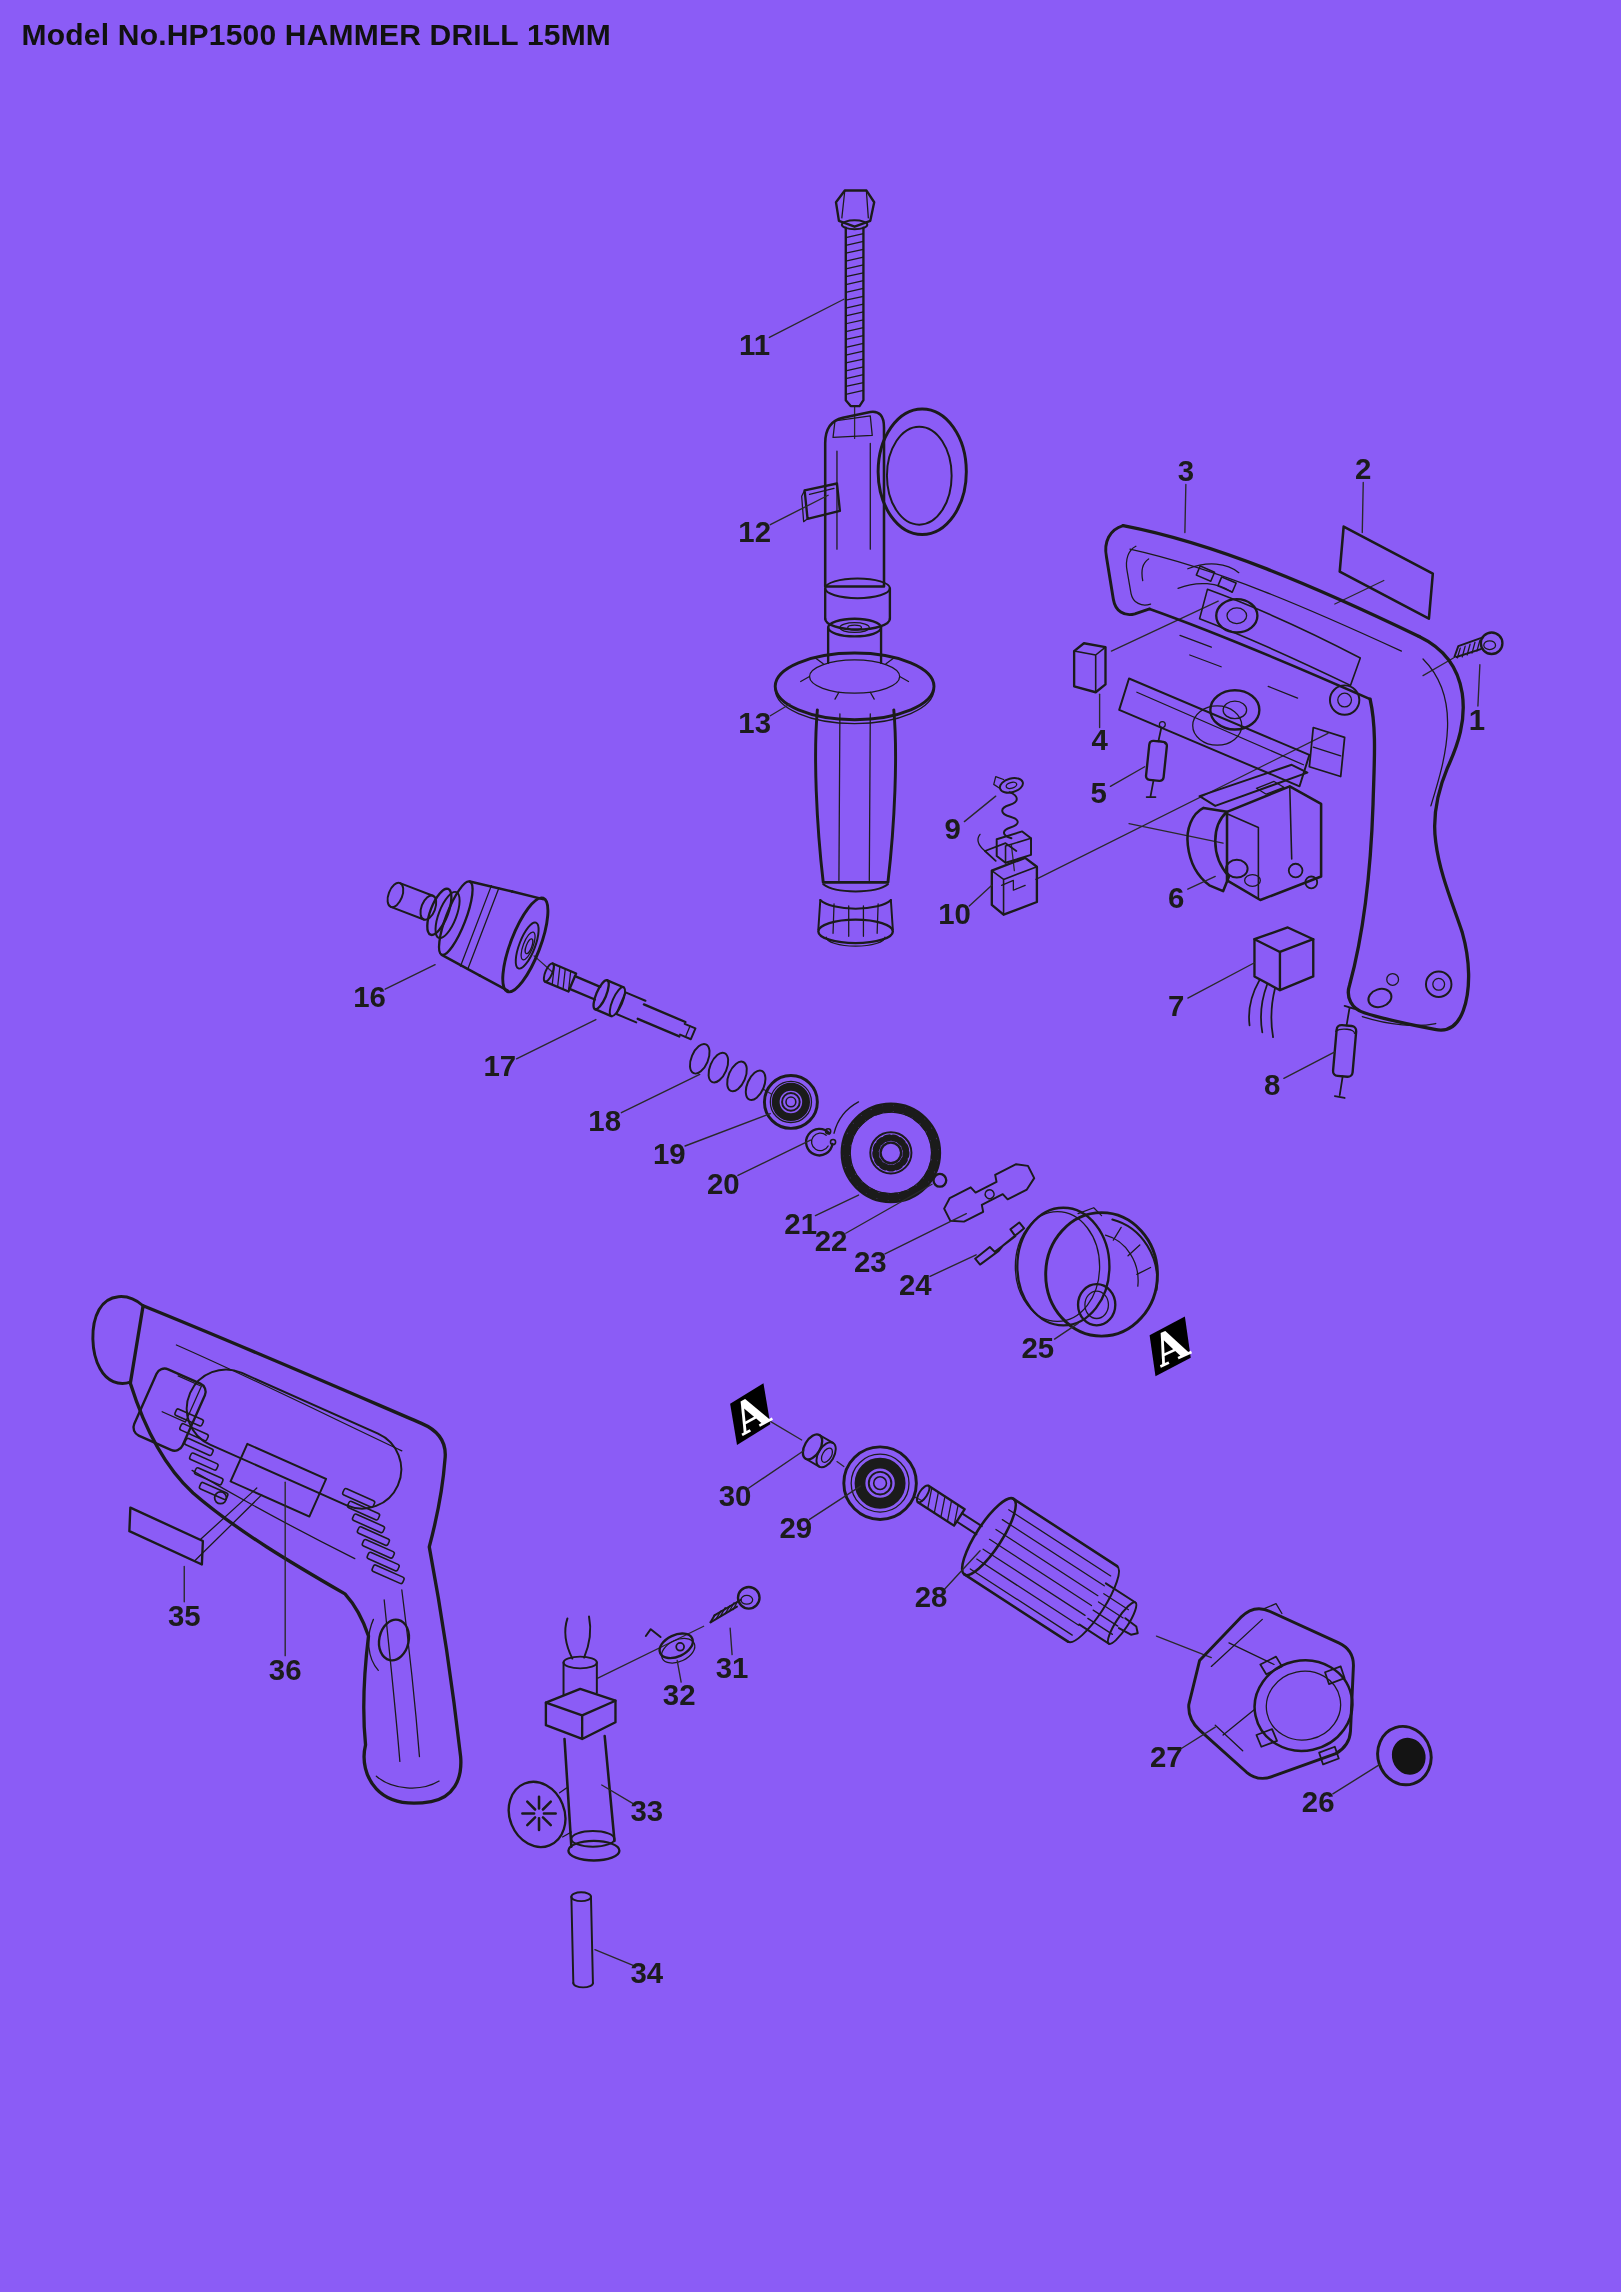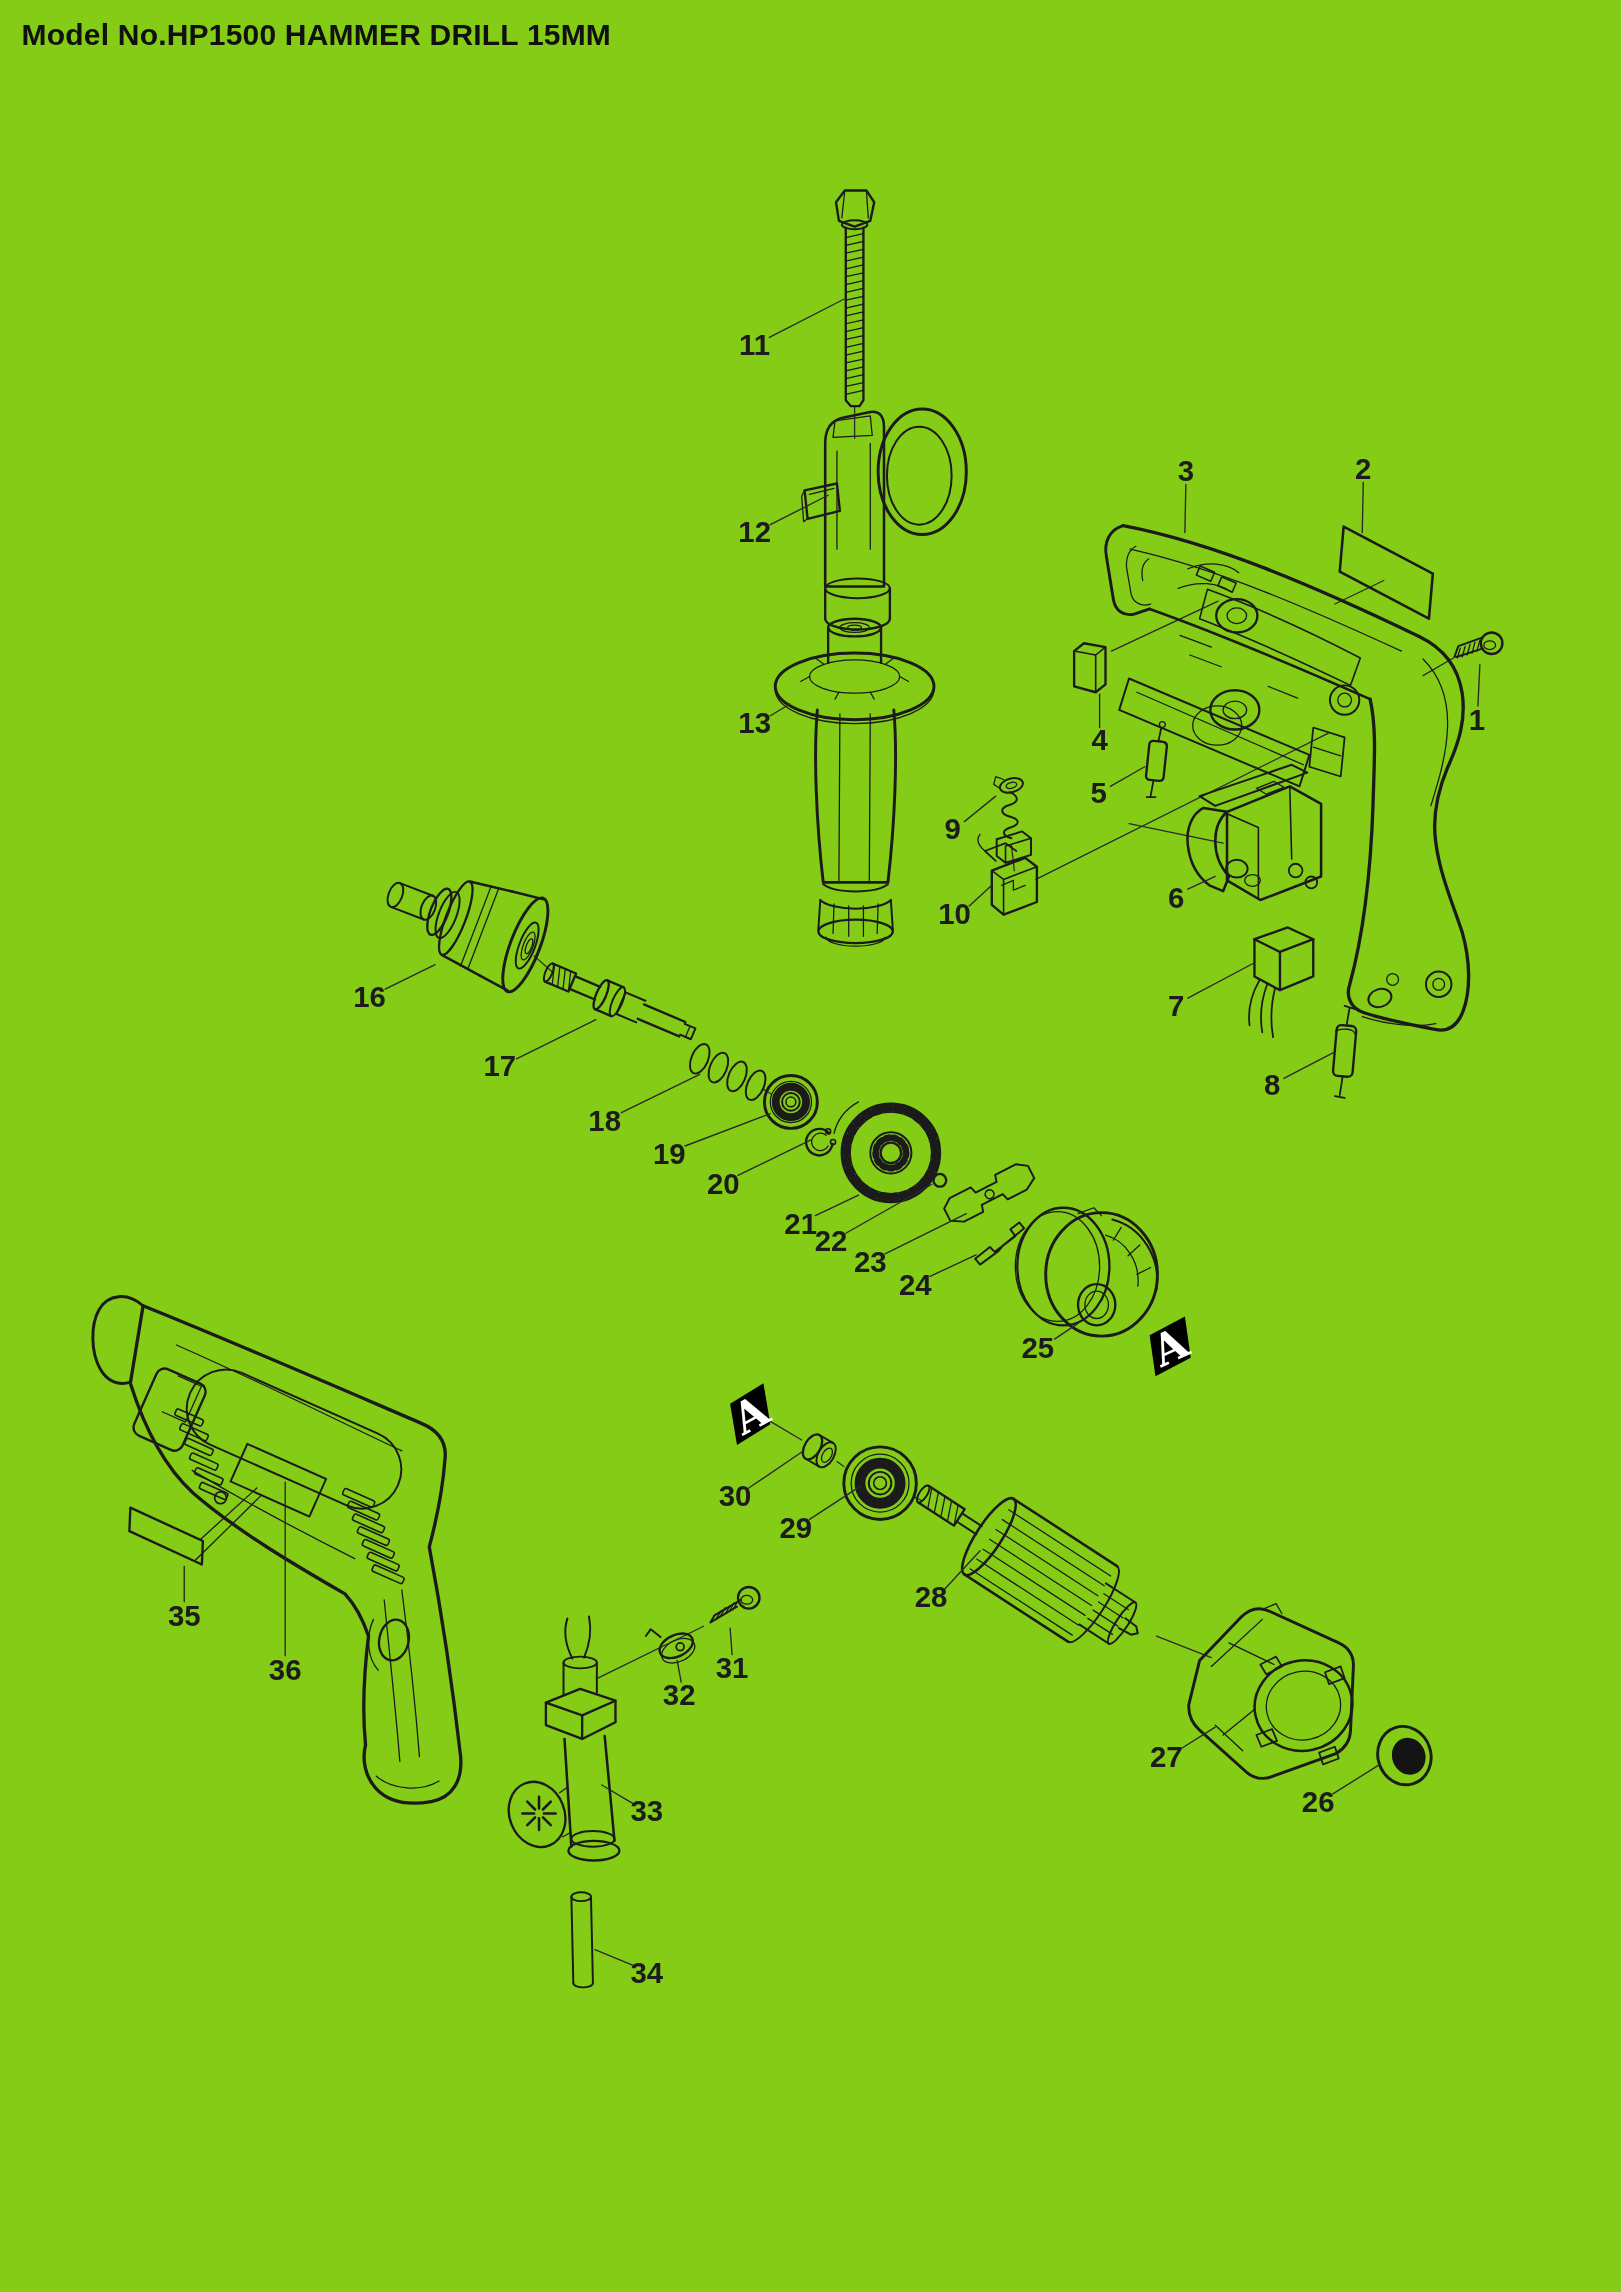--- a/index.html
+++ b/index.html
@@ -1,16 +1,16 @@
 <!DOCTYPE html>
 <html><head>
 <meta charset="utf-8">
 <style>
   html,body{margin:0;padding:0;background:#fff;}
-  #stage{position:relative;width:1621px;height:2293px;background:#84cc16;overflow:hidden;
+  #stage{position:relative;width:1621px;height:2293px;background:#8b5cf6;overflow:hidden;
          font-family:"Liberation Sans",sans-serif;}
   #title{position:absolute;left:21.6px;top:17.6px;font-size:30px;font-weight:600;color:#111;
          letter-spacing:0.2px;white-space:nowrap;}
   svg{position:absolute;left:0;top:0;}
   svg path,svg ellipse,svg circle,svg rect,svg polygon,svg line{
       fill:none;stroke:#1b1b1b;stroke-width:2.2;stroke-linecap:round;stroke-linejoin:round;}
   .s35{stroke-width:3.4;} .s3{stroke-width:3;} .s26{stroke-width:2.6;} .s24{stroke-width:2.4;}
   .s2{stroke-width:2;} .s18{stroke-width:1.8;} .s16{stroke-width:1.6;} .t{stroke-width:1.3;}
   .band8{stroke-width:8;} .band11{stroke-width:11;}
   .teeth{stroke-width:9;stroke-dasharray:4.5 6.5;} .spline{stroke-width:7;stroke-dasharray:3 4.5;}

